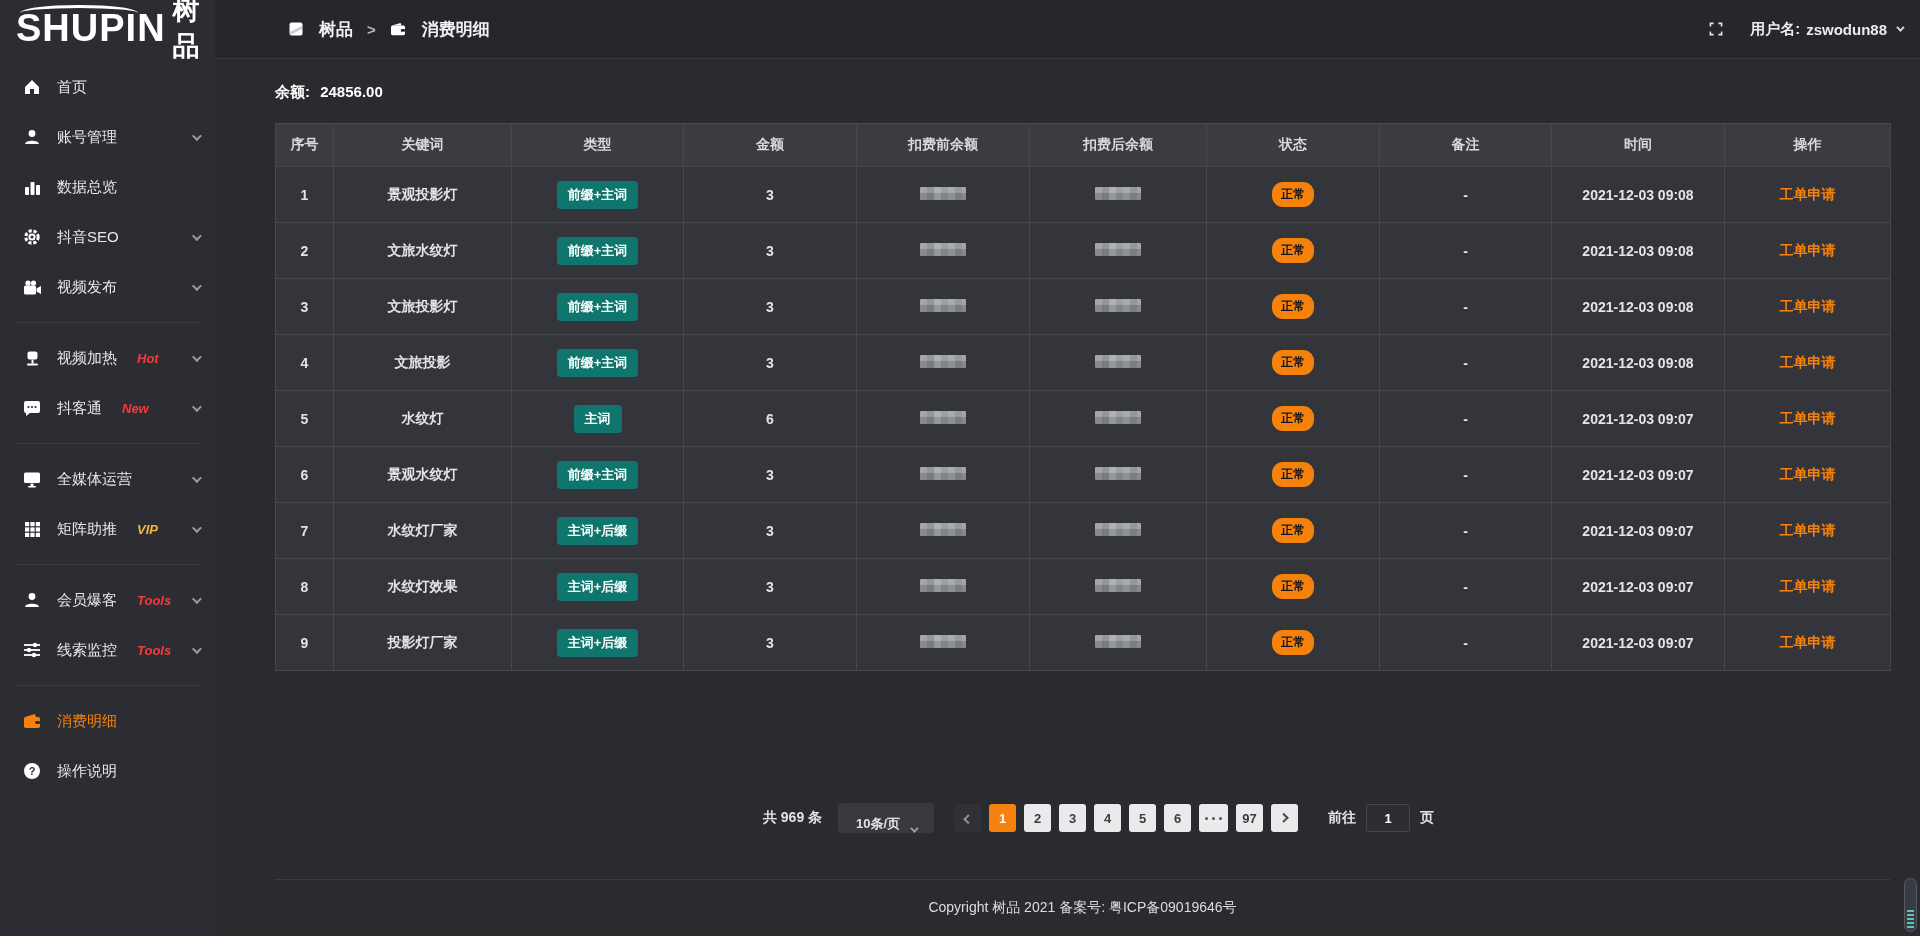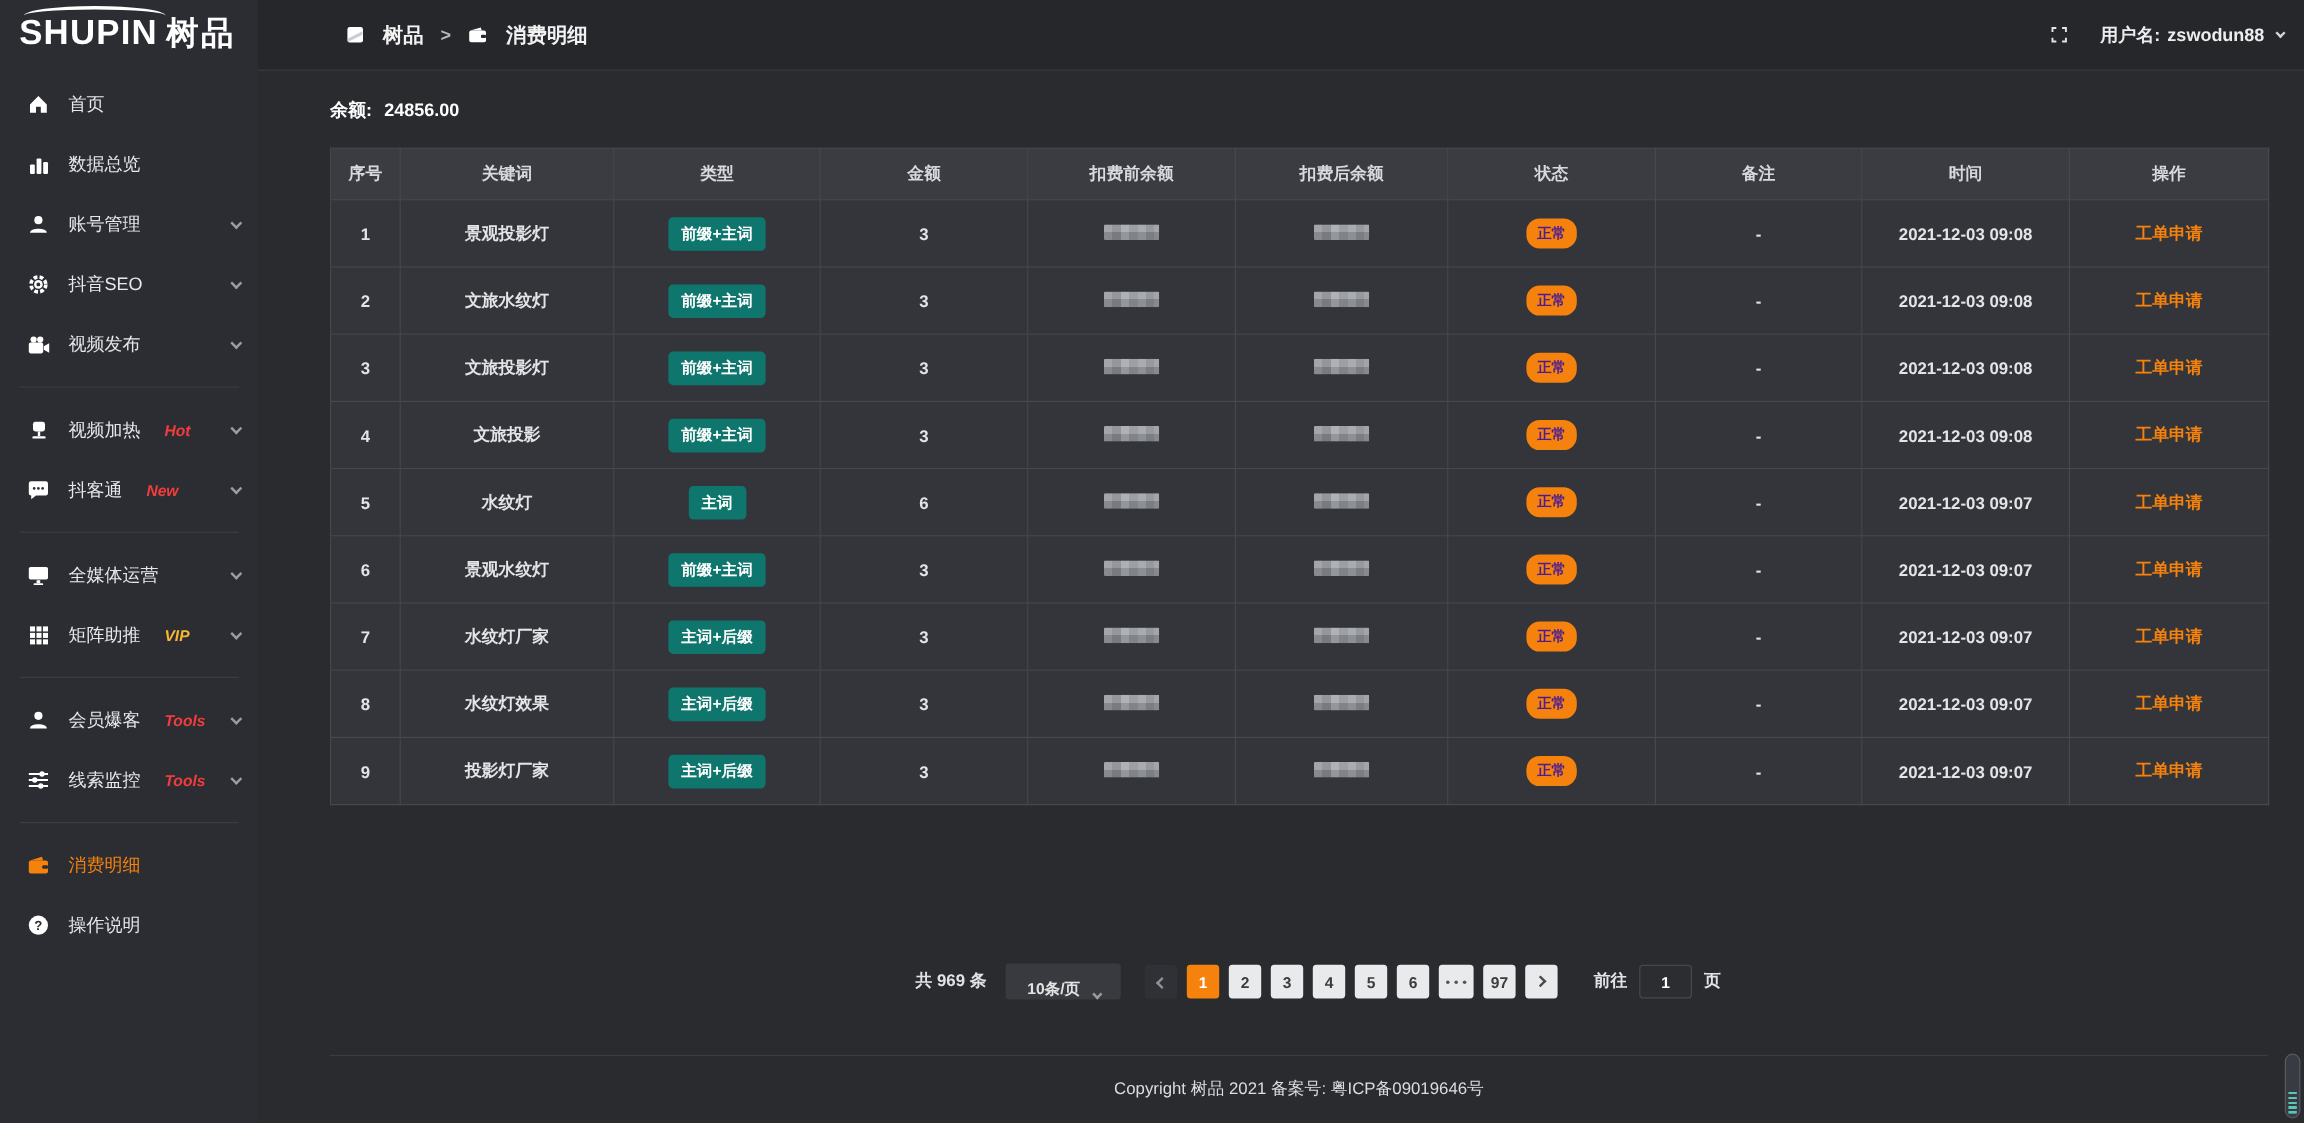--- a/index.html
+++ b/index.html
@@ -6,21 +6,21 @@
   html,body { width:1920px; height:936px; overflow:hidden; background:#2a2b2f;
     font-family:"Liberation Sans","DejaVu Sans",sans-serif; }
 
   
   .sidebar { position:absolute; left:0; top:0; width:215px; height:936px;
     background:#2b2d33; z-index:3; }
   .logo { height:56px; display:flex; align-items:center; padding-left:16px;
     position:relative; }
   .logo-arc { position:absolute; top:5px; left:20px; width:118px; height:16px;
     border-top:3px solid #fff; border-radius:50%; }
-  .logo-en { color:#fff; font-weight:bold; font-size:29px; letter-spacing:1px; }
+  .logo-en { color:#fff; font-weight:bold; font-size:38px; letter-spacing:1px; }
   .logo-cn { color:#fff; font-weight:bold; font-size:27px; margin-left:7px; letter-spacing:2px; }
   .nav { padding-top:6px; }
   .nav-item { display:flex; align-items:center; height:50px; padding:0 16px 0 22px;
     color:#e6e7e9; font-size:15px; cursor:pointer; }
   .nav-item .icon { width:20px; margin-right:15px; display:flex; justify-content:center; align-items:center; }
   .nav-item.active { color:#f5820d; }
   .nav-badge { margin-left:20px; font-style:italic; font-weight:bold; font-size:13px; }
   .badge-red { color:#f23c3c; } .badge-yellow { color:#f7b733; }
   .chev { width:7px; height:7px; border-right:2px solid #9b9da2; border-bottom:2px solid #9b9da2;
     transform:rotate(45deg) translateY(-2px); margin-left:auto; }
@@ -44,21 +44,21 @@
     padding:23px 40px 0 50px; }
   .balance { color:#fff; font-weight:bold; font-size:15px; }
 
   table.data { border-collapse:collapse; margin-top:21px; table-layout:fixed; width:1615px; }
   table.data th { height:43px; background:#3a3c42; color:#d8d9dc; font-size:14px;
     font-weight:bold; border:1px solid #46484e; }
   table.data td { height:56px; background:#33353a; color:#e3e4e6; font-size:14px;
     font-weight:bold; text-align:center; border:1px solid #46484e; }
   .tag { display:inline-block; background:#0f766e; color:#fff; font-size:13px; font-weight:bold;
     padding:5px 11px; border-radius:4px; }
-  .status-badge { display:inline-block; background:#f5820d; color:#4c1d95; font-size:12px; font-weight:bold;
+  .status-badge { display:inline-block; background:#f5820d; color:#0f172a; font-size:12px; font-weight:bold;
     padding:4px 9px; border-radius:11px; }
   .blur-block { display:inline-block; width:46px; height:13px; filter:blur(.6px); border-radius:1px;
     background:linear-gradient(180deg, rgba(255,255,255,.12) 0 50%, rgba(0,0,0,.10) 50% 100%),
       linear-gradient(90deg,#97999e 0 7px,#85888d 0 14px,#a4a7ab 0 21px,#8f9297 0 28px,#9da0a4 0 35px,#888b90 0 42px,#96989d 0 46px); }
   .action-link { color:#f5820d; cursor:pointer;margin-top:12px; }
 
   
   .pager { margin-top:132px; display:flex; align-items:center; justify-content:center;
     color:#e2e3e5; font-size:14px; font-weight:bold; }
   .pager-total { margin-right:16px;margin-left:32px; }
@@ -107,42 +107,42 @@
       <span class="icon">
         <svg width="18" height="18" viewBox="0 0 18 18">
             <path d="M2 9 L9 2 L16 9 V16 H11 V11 H7 V16 H2 Z" fill="#fff"></path>
           </svg>
       </span>
       <span>首页</span>
     </div>
 
     <div class="nav-item">
       <span class="icon">
+        <svg width="18" height="18" viewBox="0 0 18 18">
+            <g fill="#fff">
+              <circle cx="9" cy="5.5" r="3.4"></circle>
+              <path d="M2 16 C2 11.5 16 11.5 16 16 Z"></path>
+            </g>
+          </svg>
+      </span>
+      <span>账号管理</span>
+      <span class="chev"></span>
+    </div>
+
+    <div class="nav-item">
+      <span class="icon">
         <svg width="17" height="17" viewBox="0 0 17 17">
             <g fill="#fff">
               <rect x="1" y="8" width="4" height="8" rx="1"></rect>
               <rect x="6.5" y="3" width="4" height="13" rx="1"></rect>
               <rect x="12" y="6" width="4" height="10" rx="1"></rect>
             </g>
           </svg>
       </span>
       <span>数据总览</span>
-    </div>
-
-    <div class="nav-item">
-      <span class="icon">
-        <svg width="18" height="18" viewBox="0 0 18 18">
-            <g fill="#fff">
-              <circle cx="9" cy="5.5" r="3.4"></circle>
-              <path d="M2 16 C2 11.5 16 11.5 16 16 Z"></path>
-            </g>
-          </svg>
-      </span>
-      <span>账号管理</span>
-      <span class="chev"></span>
     </div>
 
     <div class="nav-item">
       <span class="icon">
         <svg width="18" height="18" viewBox="0 0 18 18">
             <circle cx="9" cy="9" r="6.2" fill="none" stroke="#fff" stroke-width="3" stroke-dasharray="3.2 1.8"></circle>
             <circle cx="9" cy="9" r="3.6" fill="#fff"></circle>
             <circle cx="9" cy="9" r="1.6" fill="#2b2d33"></circle>
           </svg>
       </span>

